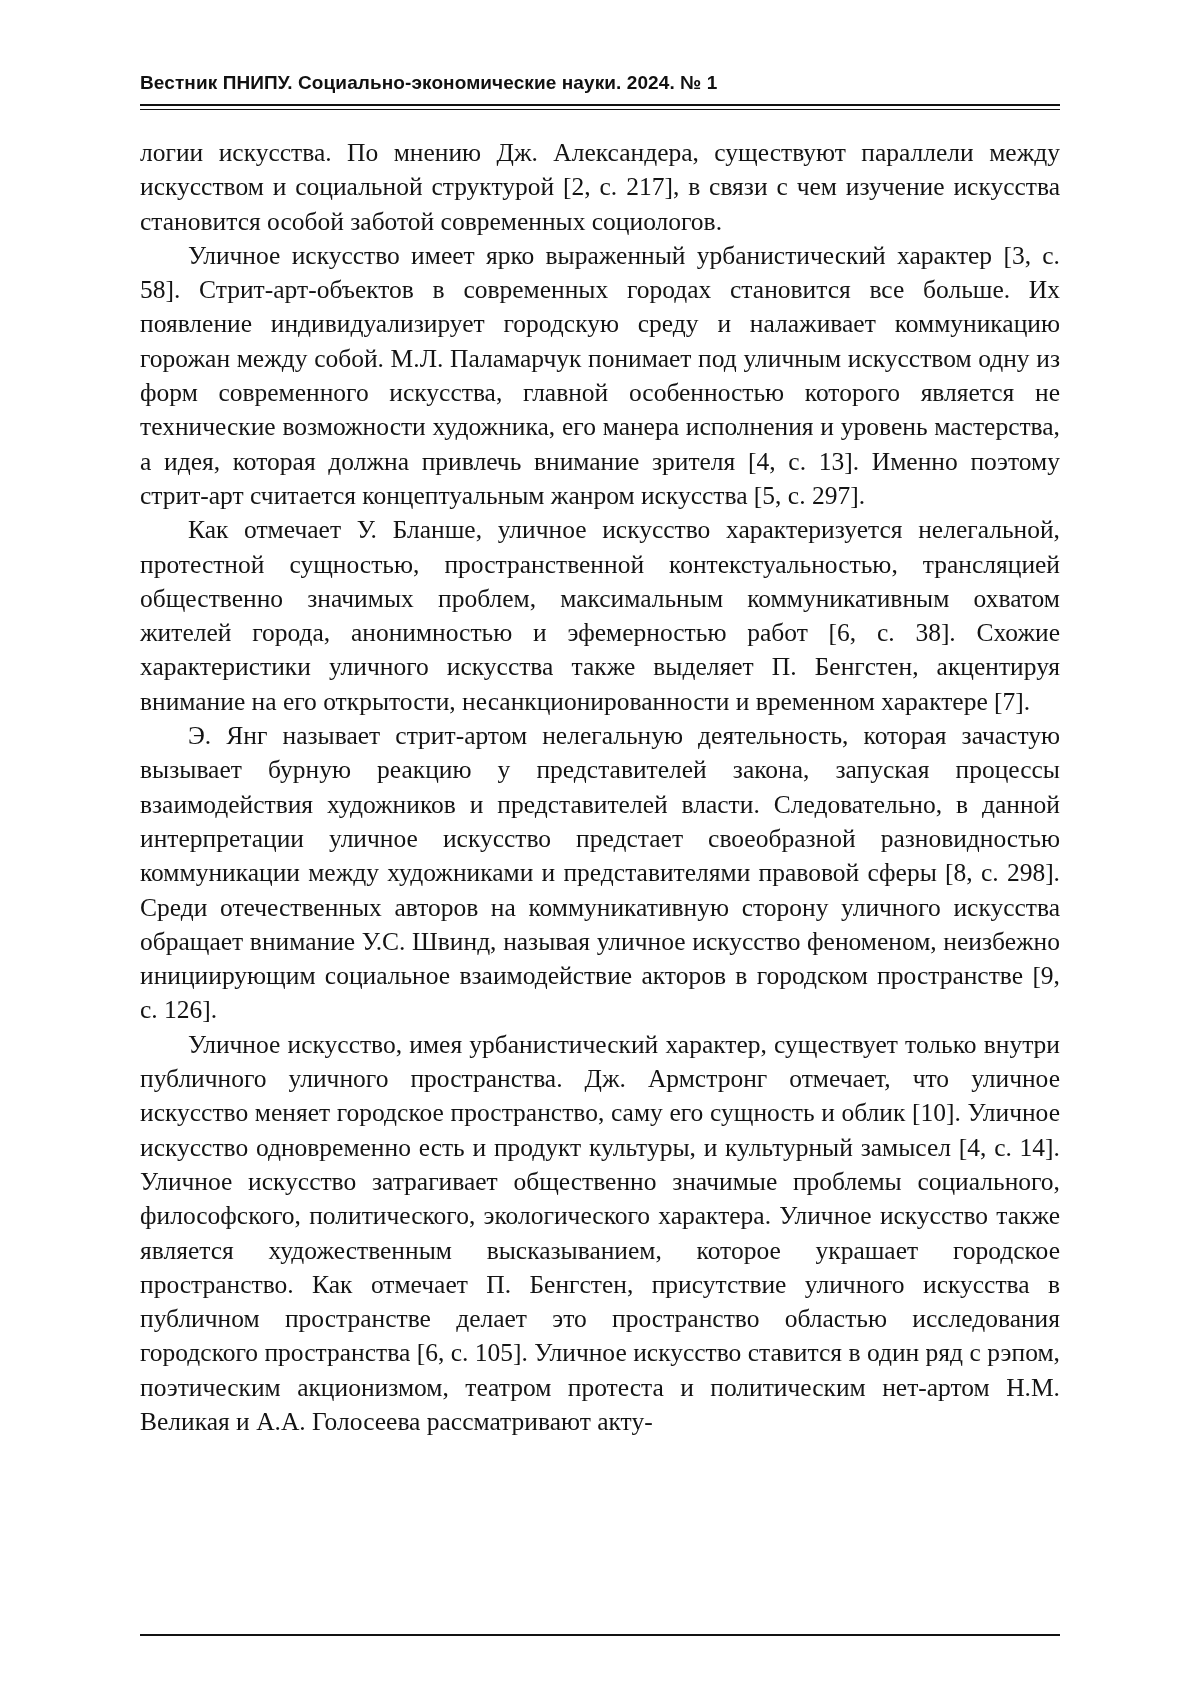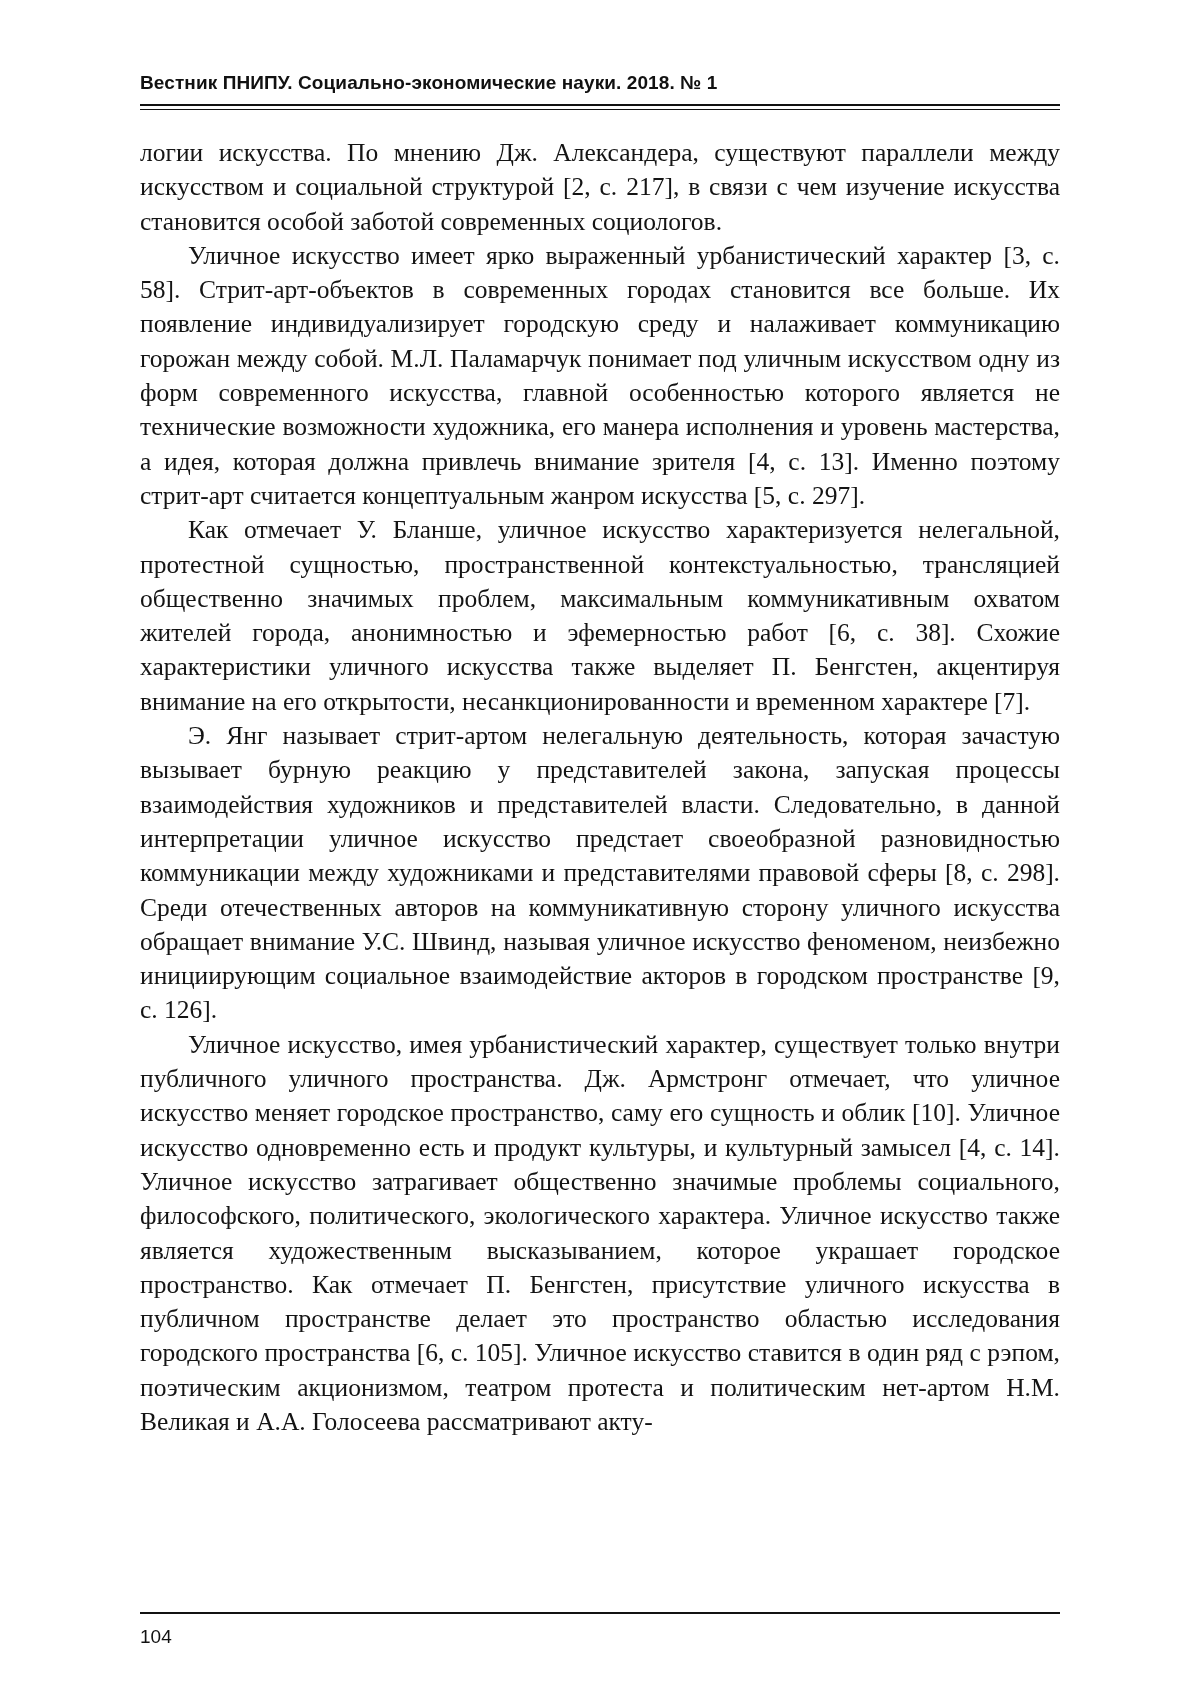--- a/index.html
+++ b/index.html
@@ -69,32 +69,31 @@
     color: #111111;
   }
 </style>
 </head>
 <body>
 
 <div class="page">
 
   <div class="content">
 
-    <div class="running-head">Вестник ПНИПУ. Социально-экономические науки. 2018. № 1</div>
+    <div class="running-head">Вестник ПНИПУ. Социально-экономические науки. 2024. № 1</div>
 
     <div class="rule-top"></div>
 
     <div class="body-text">
       <p>логии искусства. По мнению Дж. Александера, существуют параллели между искусством и социальной структурой [2, с. 217], в связи с чем изучение искусства становится особой заботой современных социологов.</p>
       <p class="indent">Уличное искусство имеет ярко выраженный урбанистический характер [3, с. 58]. Стрит-арт-объектов в современных городах становится все больше. Их появление индивидуализирует городскую среду и налаживает коммуникацию горожан между собой. М.Л. Паламарчук понимает под уличным искусством одну из форм современного искусства, главной особенностью которого является не технические возможности художника, его манера исполнения и уровень мастерства, а идея, которая должна привлечь внимание зрителя [4, с. 13]. Именно поэтому стрит-арт считается концептуальным жанром искусства [5, с. 297].</p>
       <p class="indent">Как отмечает У. Бланше, уличное искусство характеризуется нелегальной, протестной сущностью, пространственной контекстуальностью, трансляцией общественно значимых проблем, максимальным коммуникативным охватом жителей города, анонимностью и эфемерностью работ [6, с. 38]. Схожие характеристики уличного искусства также выделяет П. Бенгстен, акцентируя внимание на его открытости, несанкционированности и временном характере [7].</p>
       <p class="indent">Э. Янг называет стрит-артом нелегальную деятельность, которая зачастую вызывает бурную реакцию у представителей закона, запуская процессы взаимодействия художников и представителей власти. Следовательно, в данной интерпретации уличное искусство предстает своеобразной разновидностью коммуникации между художниками и представителями правовой сферы [8, с. 298]. Среди отечественных авторов на коммуникативную сторону уличного искусства обращает внимание У.С. Швинд, называя уличное искусство феноменом, неизбежно инициирующим социальное взаимодействие акторов в городском пространстве [9, с. 126].</p>
       <p class="indent">Уличное искусство, имея урбанистический характер, существует только внутри публичного уличного пространства. Дж. Армстронг отмечает, что уличное искусство меняет городское пространство, саму его сущность и облик [10]. Уличное искусство одновременно есть и продукт культуры, и культурный замысел [4, с. 14]. Уличное искусство затрагивает общественно значимые проблемы социального, философского, политического, экологического характера. Уличное искусство также является художественным высказыванием, которое украшает городское пространство. Как отмечает П. Бенгстен, присутствие уличного искусства в публичном пространстве делает это пространство областью исследования городского пространства [6, с. 105]. Уличное искусство ставится в один ряд с рэпом, поэтическим акционизмом, театром протеста и политическим нет-артом Н.М. Великая и А.А. Голосеева рассматривают акту-</p>
     </div>
 
   </div>
 
   <div class="footer">
     <div class="rule-bottom"></div>
-    <div class="page-number">104</div>
   </div>
 
 </div>
 
 </body></html>

